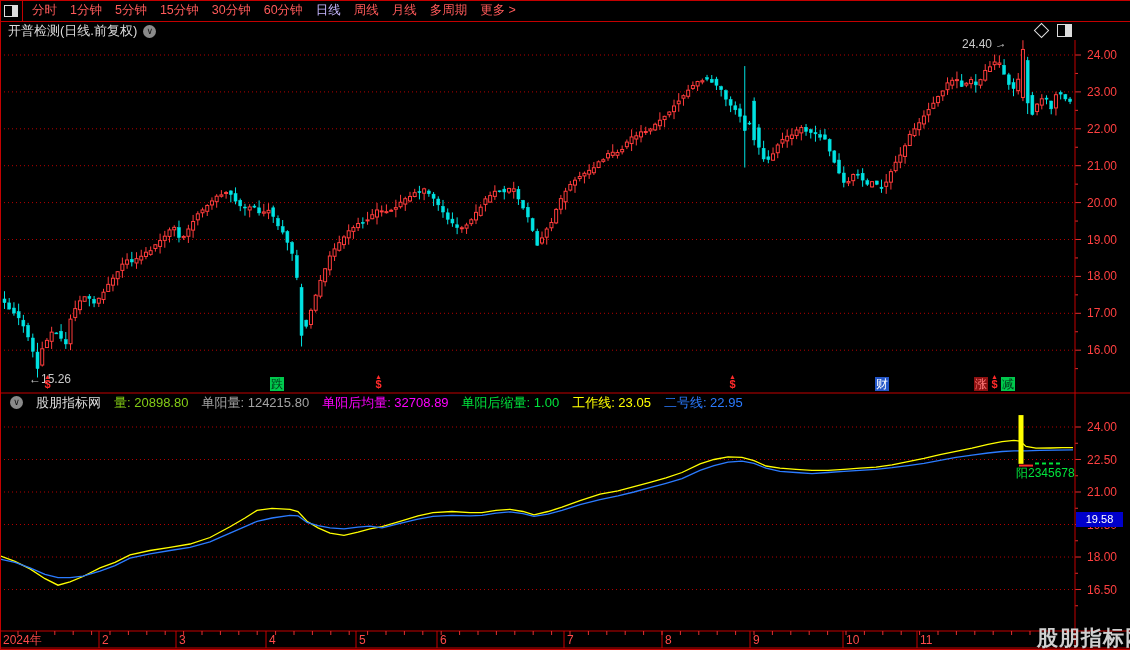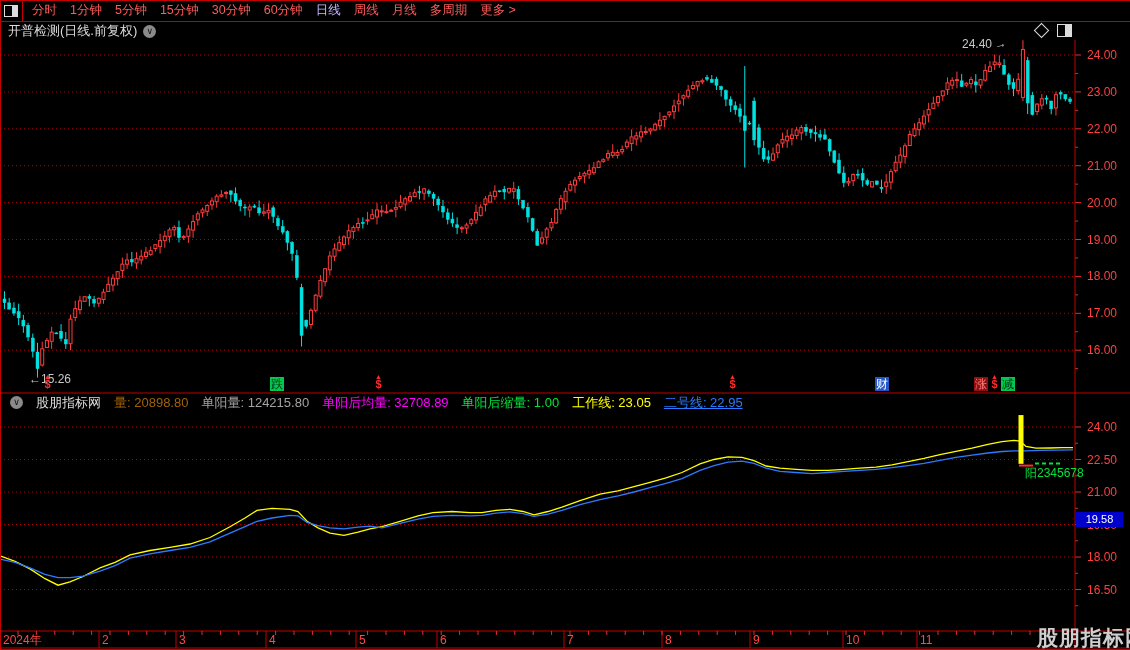--- a/index.html
+++ b/index.html
@@ -45,21 +45,21 @@
   #ind-name{color:#dcdcdc;}
   .badge{position:absolute;top:377px;z-index:12;font-size:12px;line-height:14px;height:14px;padding:0 1px;
          text-align:center;white-space:nowrap;}
   .badge.sig{color:#ff2a2a;font-weight:bold;font-size:11px;line-height:8px;top:374px;text-align:center;}
   .badge.sig .hat{display:block;font-size:7px;line-height:6px;}
   .badge.green{background:#00c94d;color:#00351a;}
   .badge.blue{background:#2456c8;color:#fff;}
   .badge.darkred{background:#8e1111;color:#ff7a7a;}
   #cur-box{position:absolute;left:1076px;top:512px;width:47px;height:15px;background:#0000cc;color:#fff;
            font-size:11px;line-height:15px;text-align:center;z-index:12;}
-  #signal-label{position:absolute;left:1016px;top:465px;color:#00e43c;font-size:12px;z-index:12;white-space:nowrap;margin-left:9px;}
+  #signal-label{position:absolute;left:1016px;top:465px;color:#00e43c;font-size:12px;z-index:12;white-space:nowrap;}
   #watermark{position:absolute;right:5px;bottom:1px;text-align:right;z-index:20;color:#cfcfcf;font-weight:bold;}
   #wm1{font-size:21px;line-height:23px;letter-spacing:1px;}
   #wm2{font-size:19px;line-height:21px;}
 </style>
 </head>
 <body>
 
 <div id="app">
   <div class="frame"></div>
 
@@ -695,26 +695,26 @@
       <line x1="1019" y1="425.5726" x2="1033" y2="425.5726" stroke="#ff2a2a" stroke-width="2"></line>
       <line x1="1035" y1="423.62230000000005" x2="1062" y2="423.62230000000005" stroke="#00e43c" stroke-width="2" stroke-dasharray="4 3"></line>
     </svg>
 
   <div id="high-anno" class="anno" style="left:962px;top:37px;"><span>24.40</span><span class="arr">→</span></div>
   <div id="low-anno" class="anno" style="left:29px;top:372px;"><span>←</span><span>15.26</span></div>
 
   <div id="ind-header">
     <span class="drop-icon">∨</span>
     <span id="ind-name">股朋指标网</span>
-  <span class="ind-field" style="color: #a16207;">量: 20898.80</span>
+  <span class="ind-field" style="color: #84cc16;">量: 20898.80</span>
       <span class="ind-field" style="color: #a3a3a3;">单阳量: 124215.80</span>
       <span class="ind-field" style="color: rgb(255, 0, 255); text-align: center;">单阳后均量: 32708.89</span>
       <span class="ind-field" style="color: rgb(0, 228, 60);">单阳后缩量: 1.00</span>
       <span class="ind-field" style="color: rgb(255, 255, 0);">工作线: 23.05</span>
-      <span class="ind-field" style="color: rgb(43, 123, 255); text-decoration: underline;">二号线: 22.95</span>
+      <span class="ind-field" style="color: rgb(43, 123, 255);">二号线: 22.95</span>
     </div>
 
   <div id="cur-box">19.58</div>
   <div id="signal-label">阳2345678</div>
 
   <div id="watermark">
     <div id="wm1">股朋指标网</div>
   </div>
 <div class="badge sig" style="left: 43px;"><span class="hat">▲</span>$</div>
     <div class="badge green" style="left: 270px;">跌</div>

